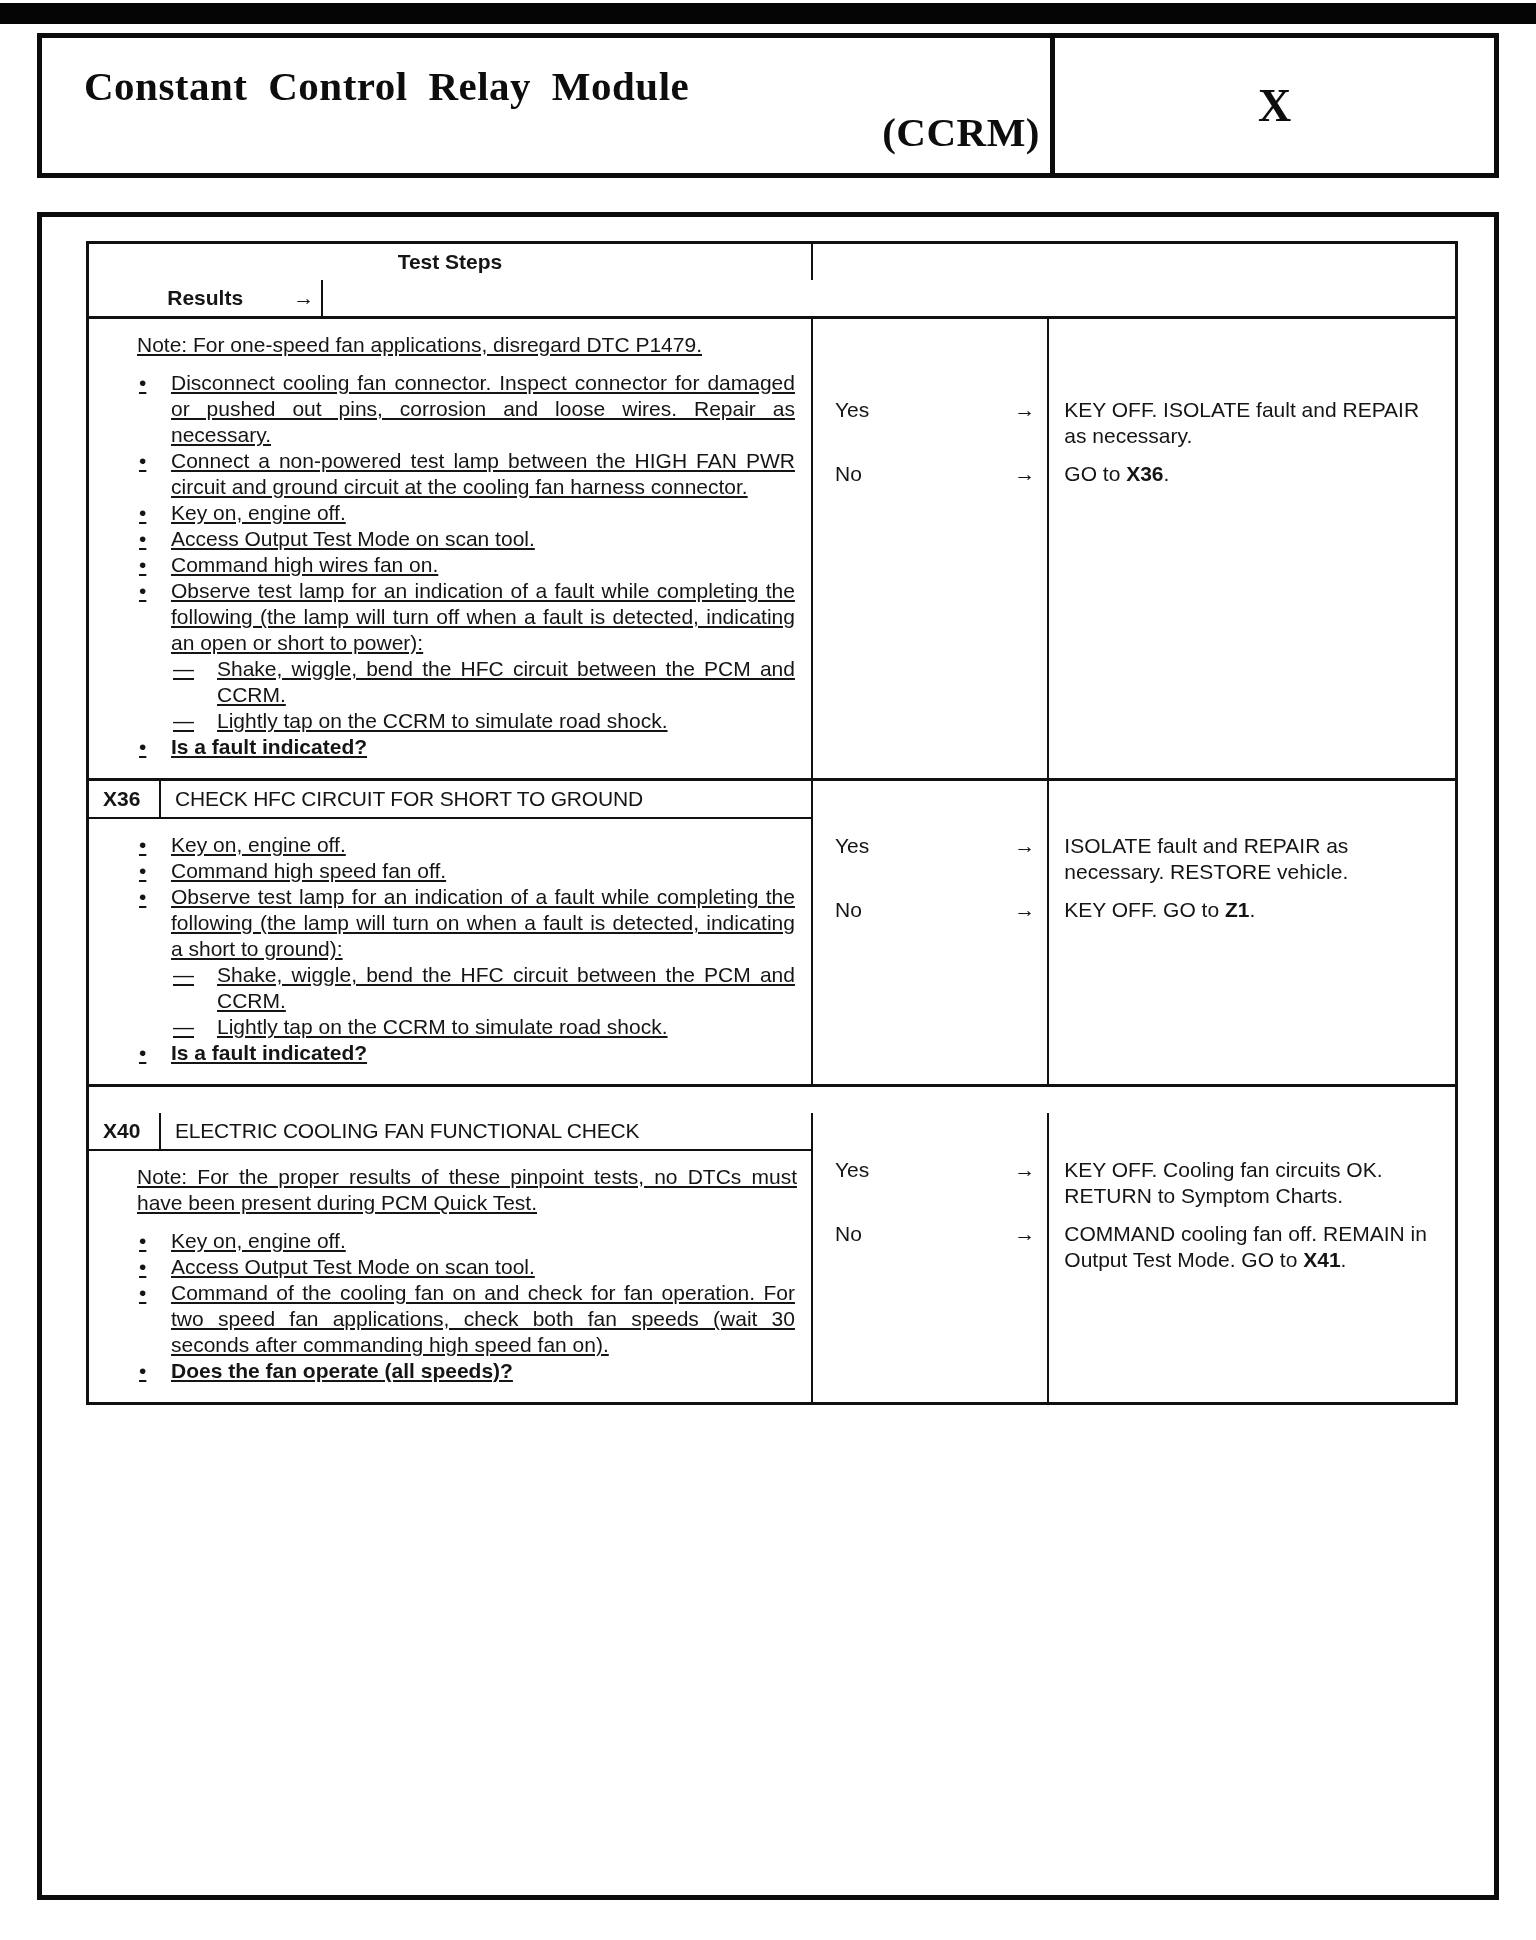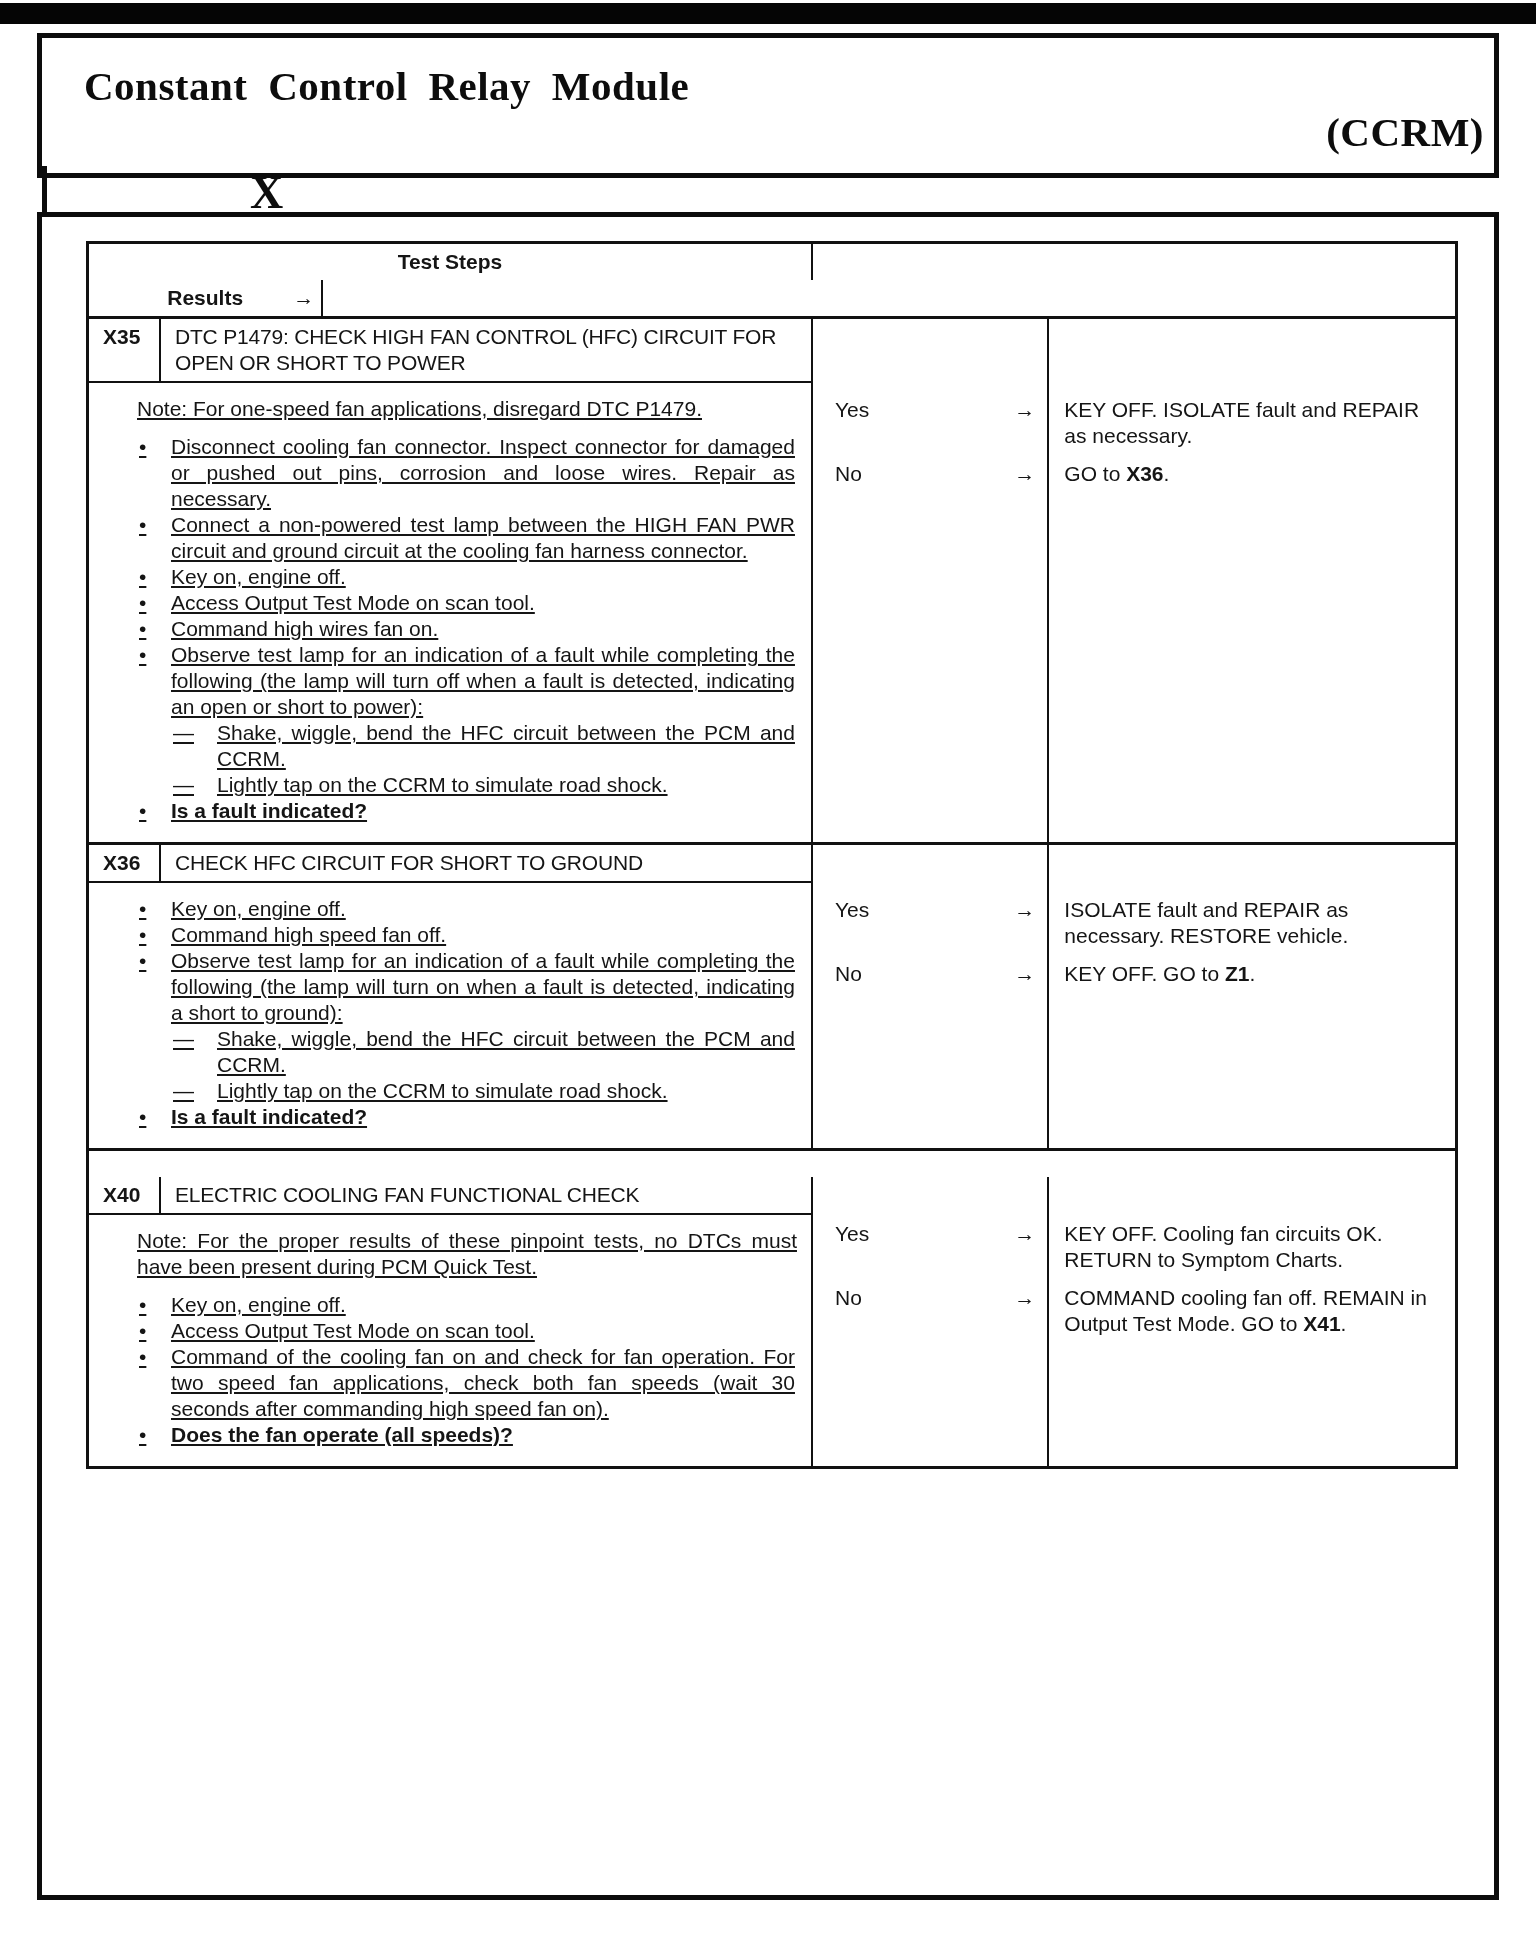--- a/index.html
+++ b/index.html
@@ -7,21 +7,21 @@
   body {
     width:1536px; height:1940px; position:relative;
     font-family:"Liberation Sans", sans-serif;
     color:#141414;
   }
   .top-bar { position:absolute; left:0; top:3px; width:1536px; height:21px; background:#050505; }
 
   
   .header-box {
     position:absolute; left:37px; top:33px; width:1462px; height:145px;
-    border:5px solid #0c0c0c; display:flex; background:#fff;flex-direction:column;
+    border:5px solid #0c0c0c; display:flex; background:#fff;
   }
   .header-left { flex:1; padding:25px 10px 10px 42px; }
   .doc-title {
     font-family:"Liberation Serif", serif; font-weight:700;
     font-size:41px; line-height:1.13; color:#0d0d0d;
     word-spacing:10px; letter-spacing:0.5px;
   }
   .doc-title .line2 { word-spacing:0;text-align:right; }
   .header-right {
     width:444px; border-left:5px solid #0c0c0c;
@@ -100,24 +100,20 @@
       <div class="th-ra">
         <div class="th-results">
           <span>Results</span>
           <span class="th-arrow">→</span>
         </div>
       </div>
     </div>
 
     <div class="step">
       <div class="col-test">
-        <div class="step-header">
-          <div class="step-id">X35</div>
-          <div class="step-title">DTC P1479: CHECK HIGH FAN CONTROL (HFC) CIRCUIT FOR OPEN OR SHORT TO POWER</div>
-        </div>
         <div class="step-body">
           <div class="step-note">Note: For one-speed fan applications, disregard DTC P1479.</div>
           <div class="list">
             <div class="li">
               <span class="marker">•</span>
               <span class="li-text">Disconnect cooling fan connector. Inspect connector for damaged or pushed out pins, corrosion and loose wires. Repair as necessary.</span>
             </div>
             <div class="li">
               <span class="marker">•</span>
               <span class="li-text">Connect a non-powered test lamp between the HIGH FAN PWR circuit and ground circuit at the cooling fan harness connector.</span>

